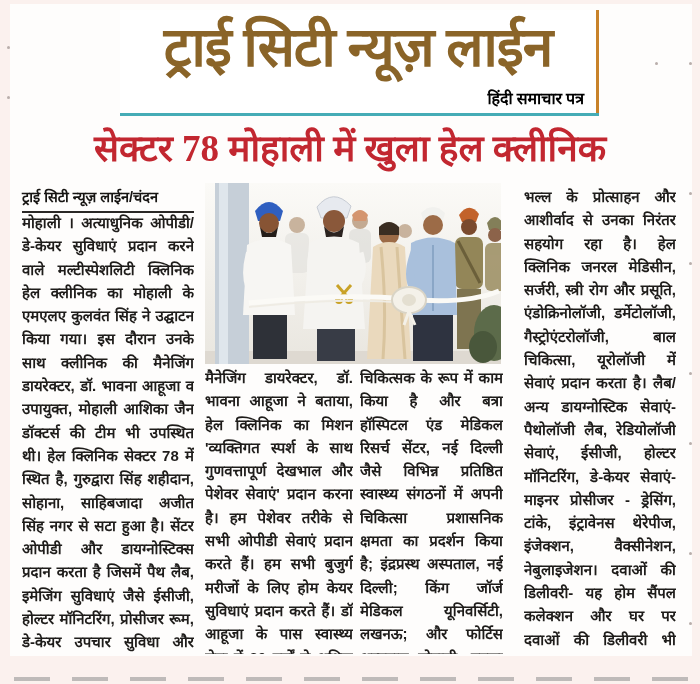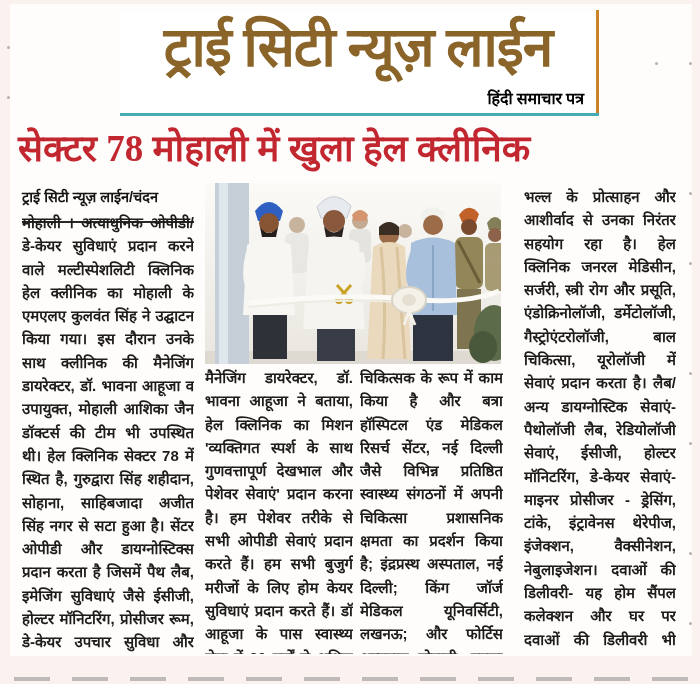--- a/index.html
+++ b/index.html
@@ -32,32 +32,32 @@
     font-size:16px;font-weight:bold;color:#000000;
     font-family:"Liberation Serif", serif;
   }
   .teal-rule{
     position:absolute;left:120px;top:113px;width:479px;height:3px;
     background:#45acb6;
   }
   
   .headline{
     position:absolute;left:18px;top:120px;width:664px;height:58px;
-    margin:0;
+    margin:0;text-align:center;
     font-size:37px;line-height:58px;font-weight:bold;
     color:#c22730;
     font-family:"Liberation Serif", serif;
     white-space:nowrap;
   }
   
   .byline{
     position:absolute;left:22px;top:186px;width:172px;
     font-size:14.5px;font-weight:bold;color:#171513;
     border-bottom:2px solid #2a2826;
-    padding-bottom:15px;
+    padding-bottom:5px;
   }
   .col{
     position:absolute;
     font-size:15px;line-height:23.3px;font-weight:600;
     color:#1e1c1a;
     text-align:justify;
     overflow:hidden;
     word-spacing:1px;
   }
   .col1{left:22px;top:211px;width:172px;height:442px;}

